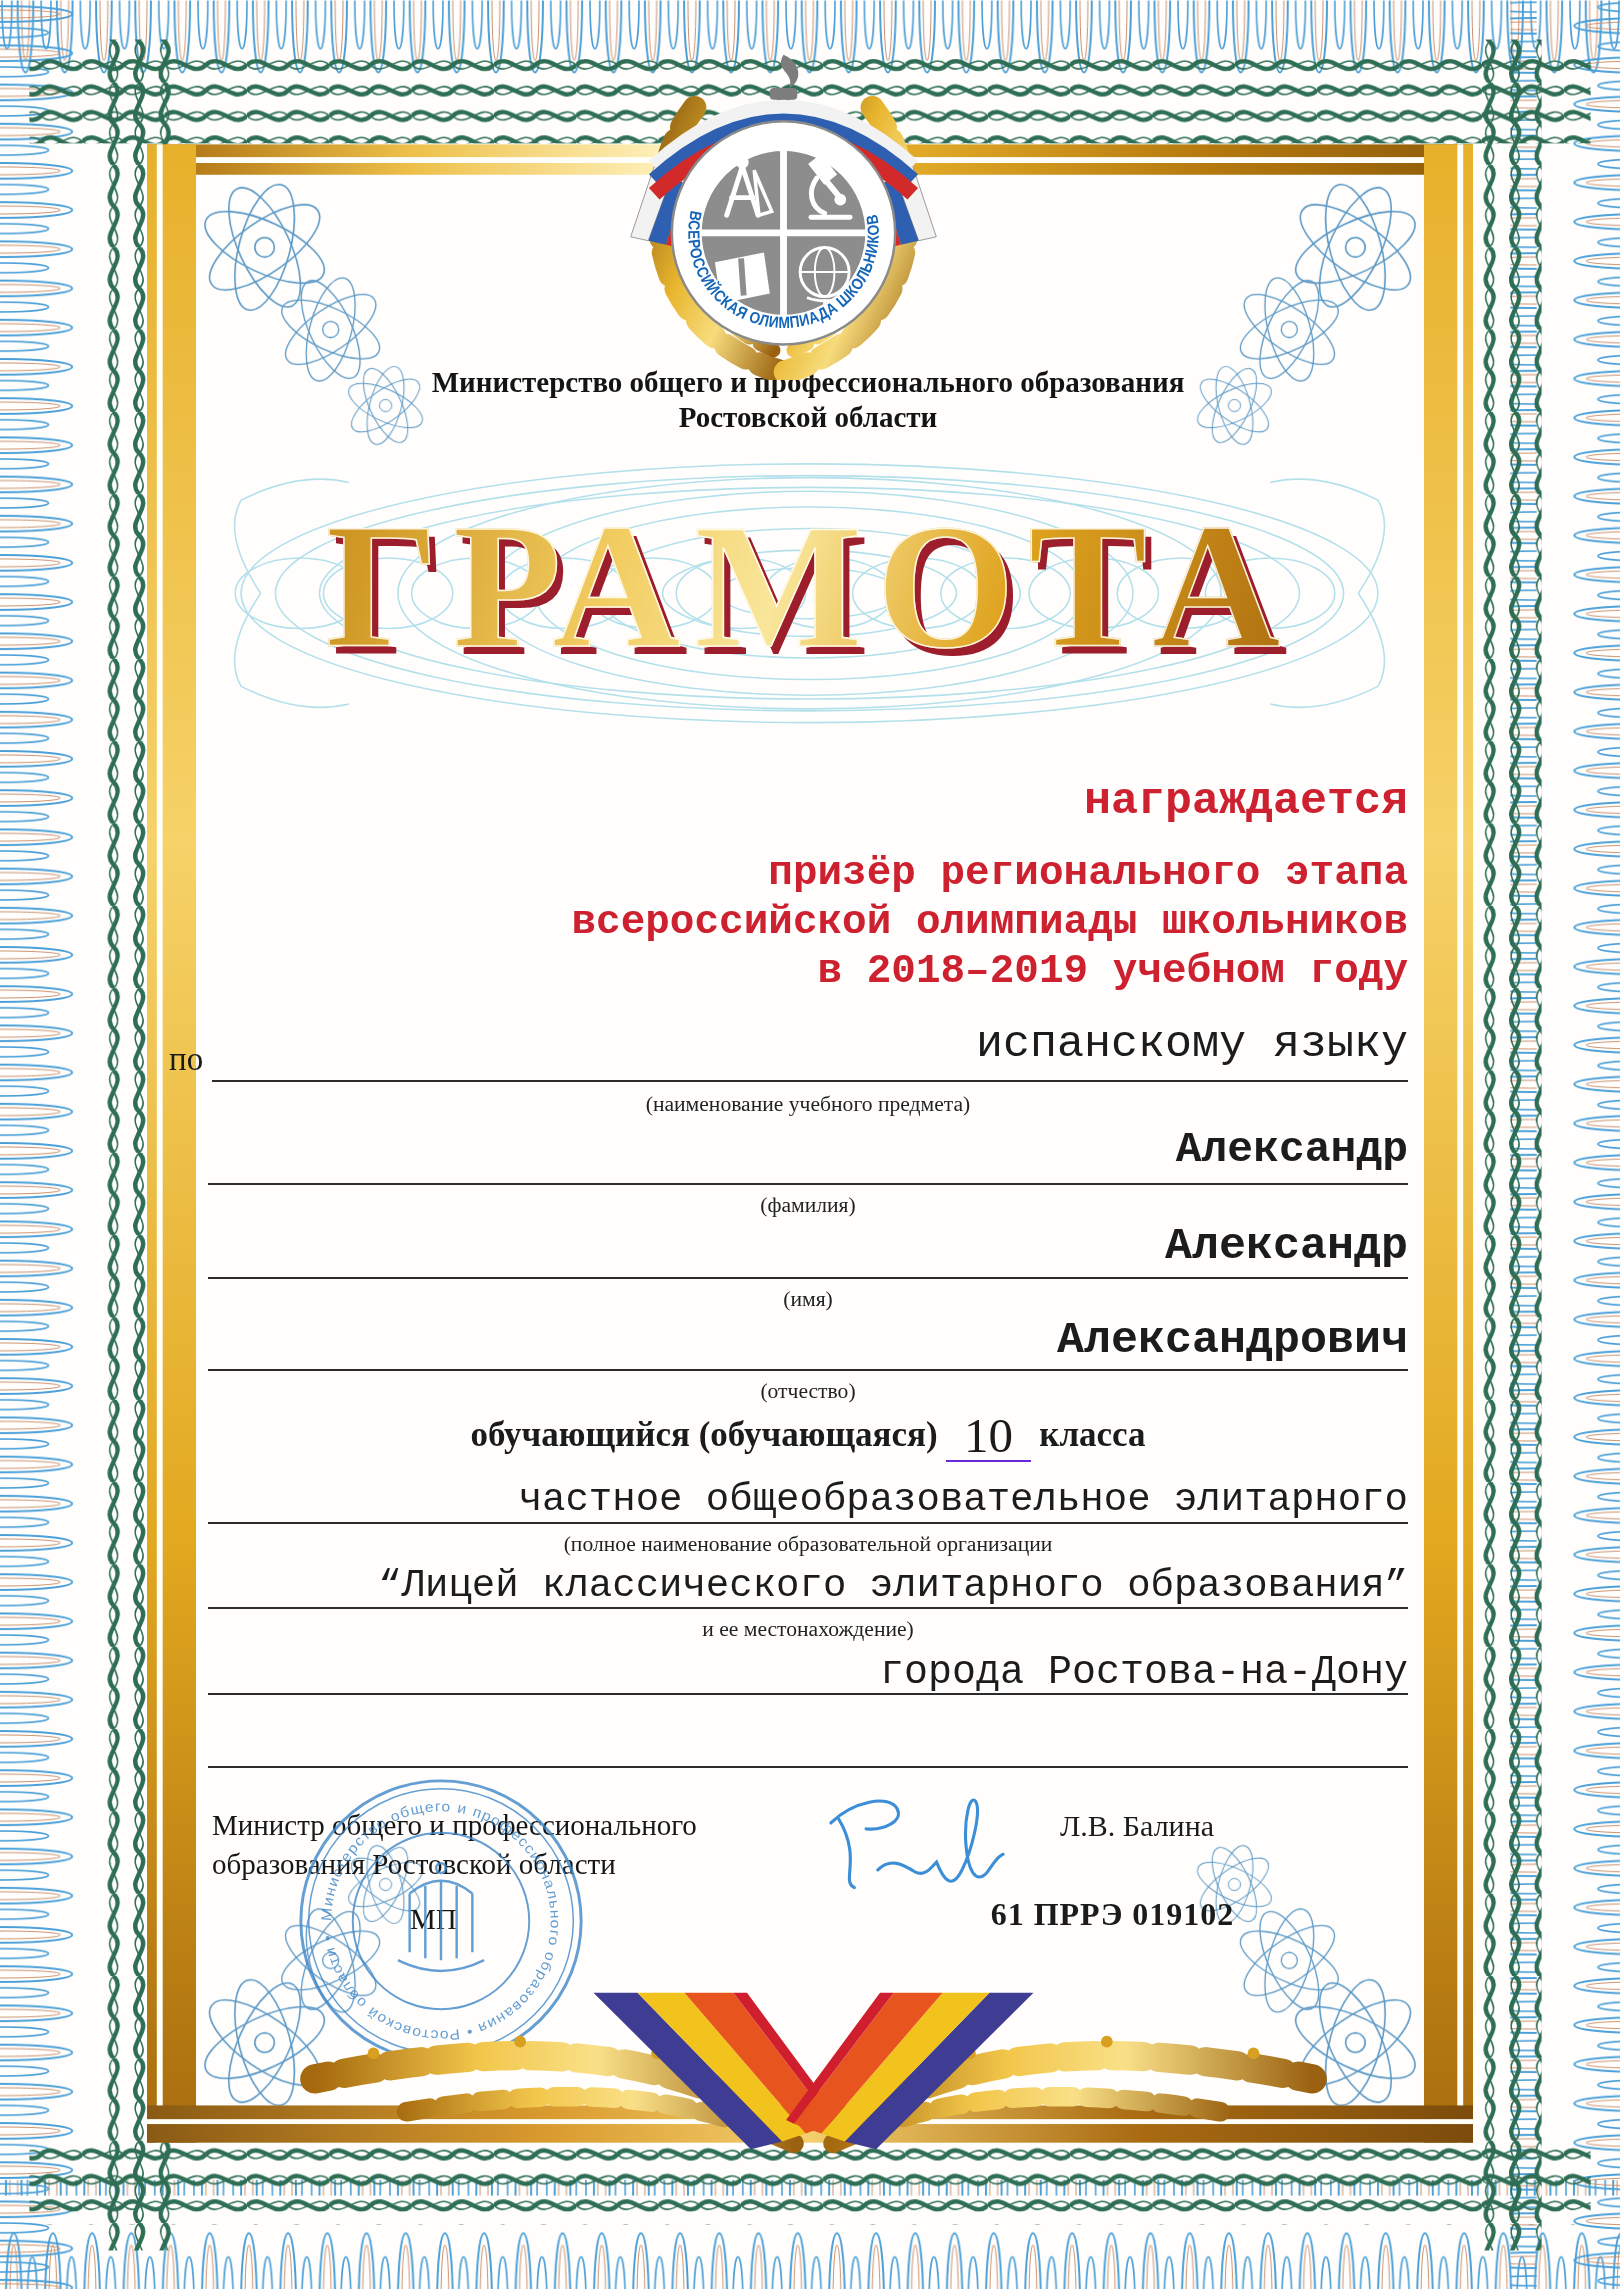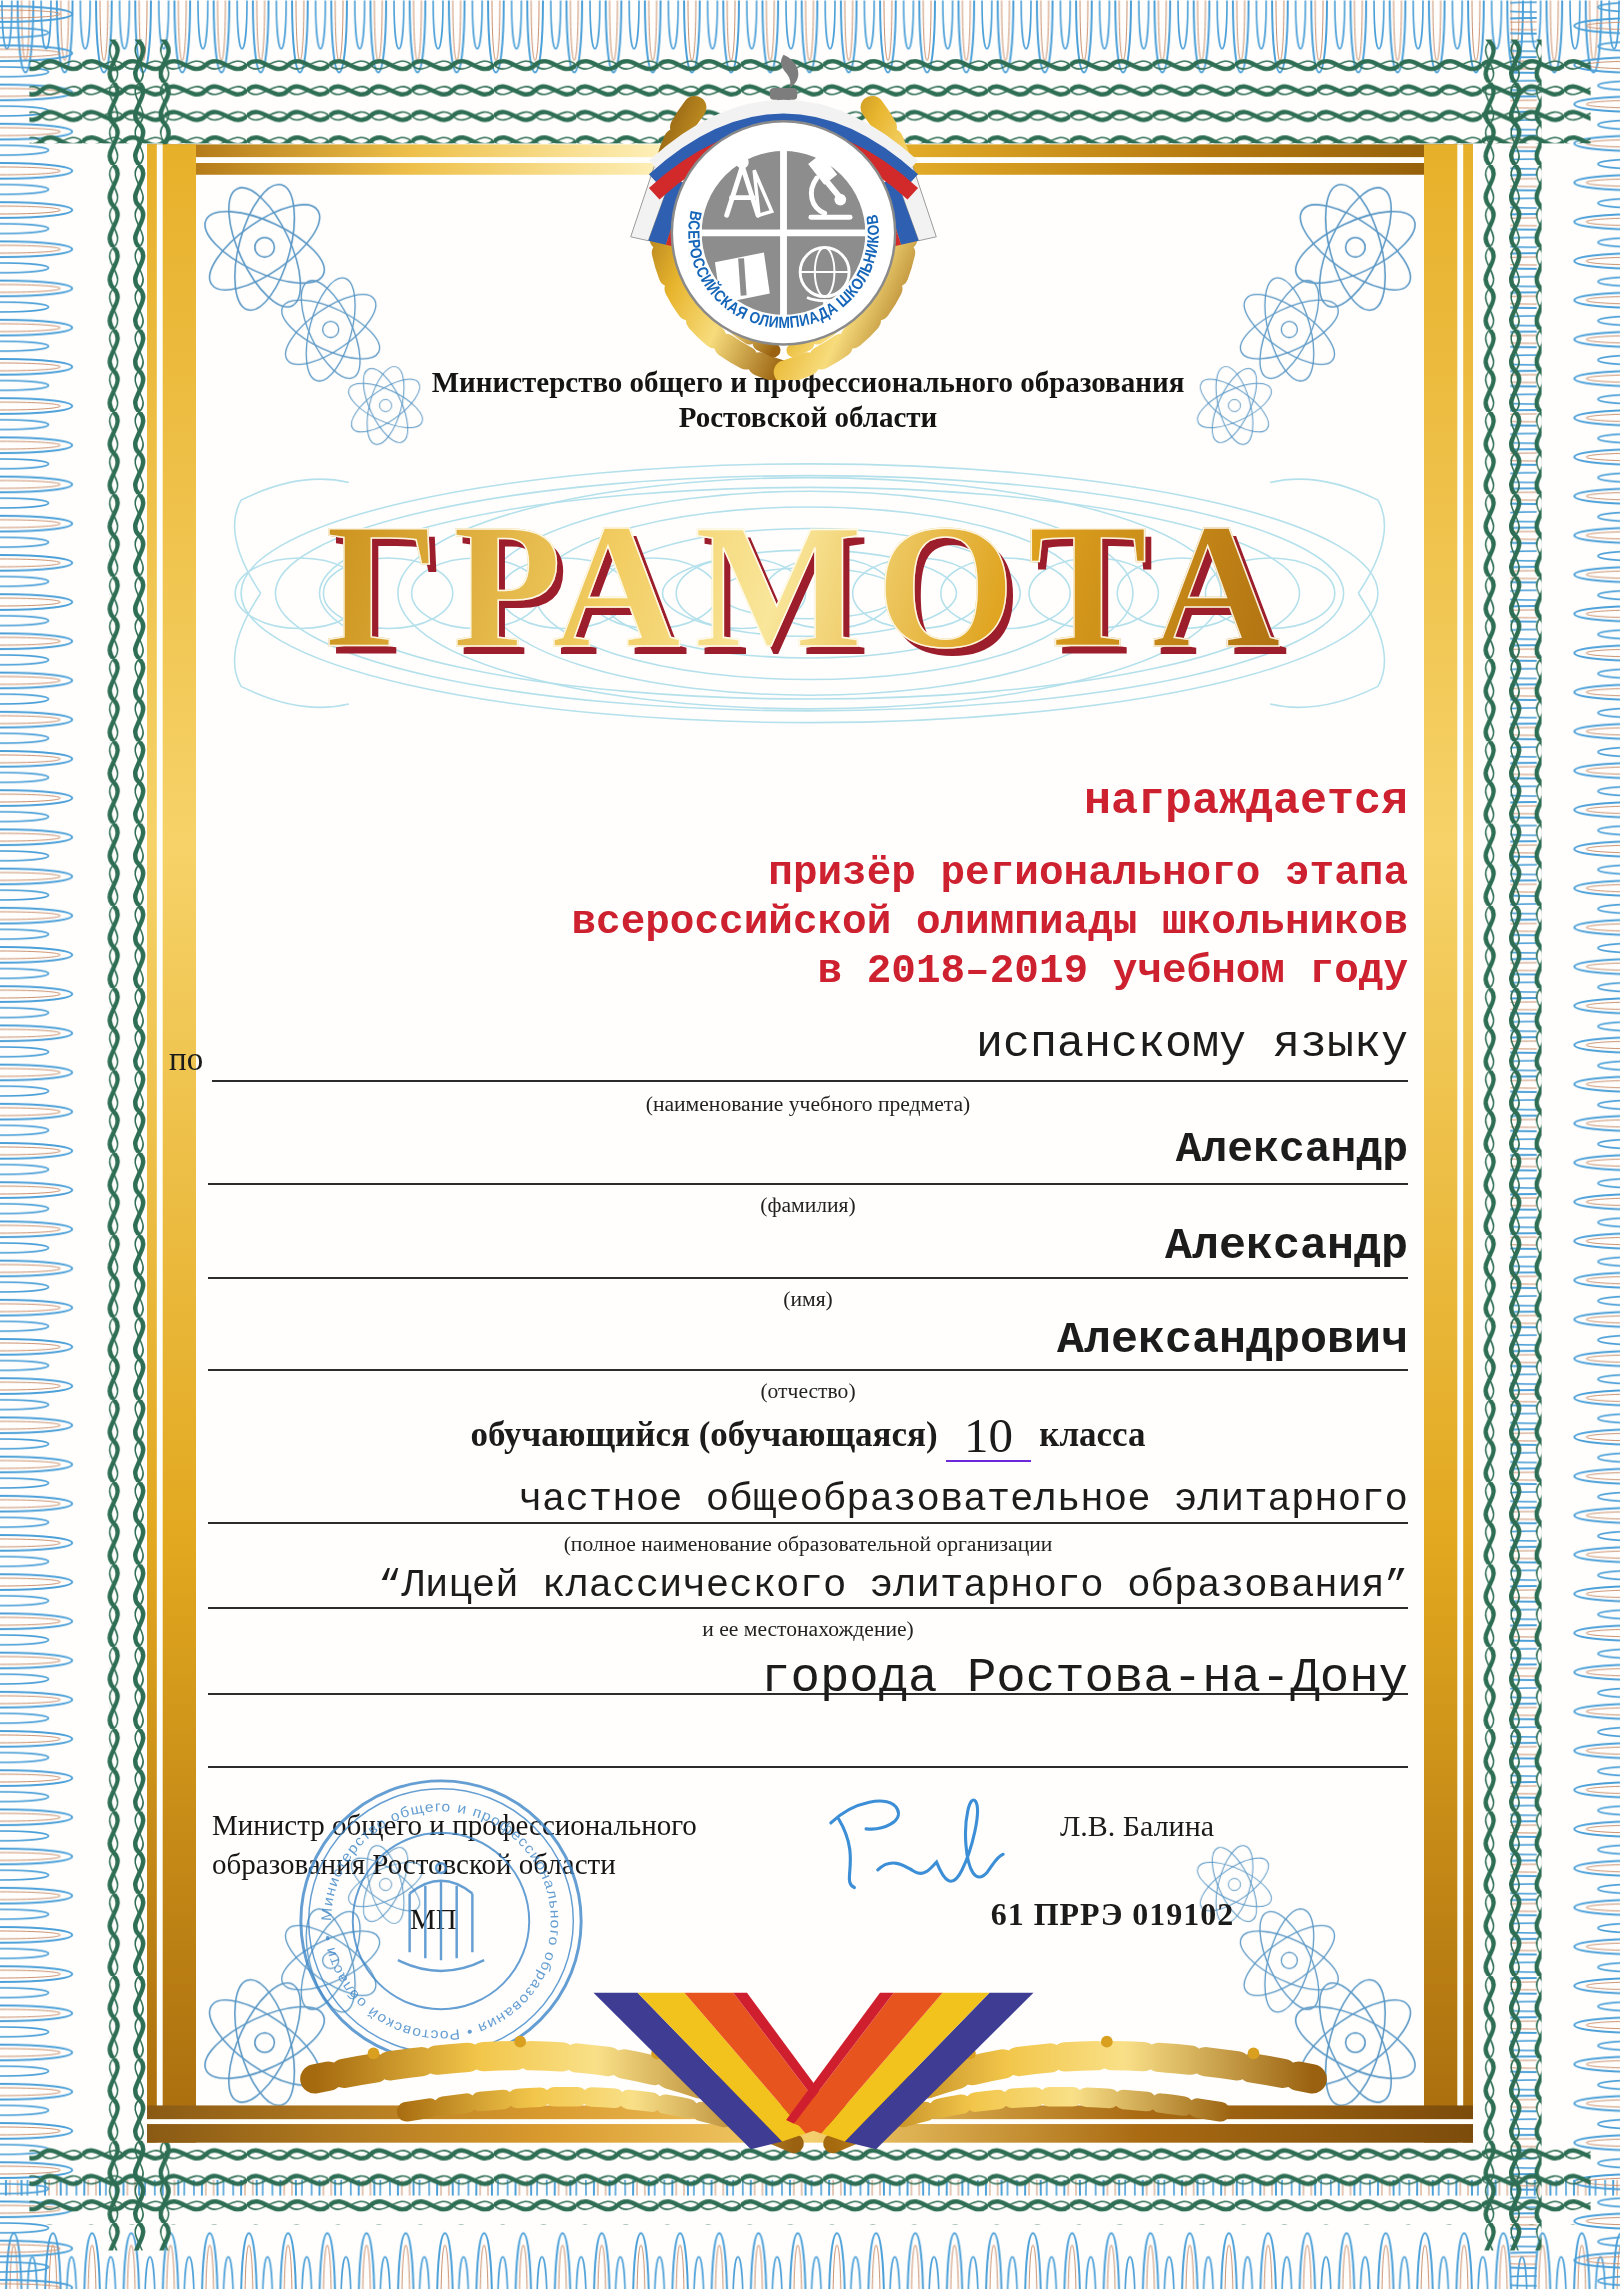--- a/index.html
+++ b/index.html
@@ -303,21 +303,21 @@
   </div>
 
   <div class="val" style="top:1478px;font-size:39px;">частное общеобразовательное элитарного</div>
   <div class="rule" style="top:1522px;"></div>
   <div class="cap" style="top:1532px;">(полное наименование образовательной организации</div>
 
   <div class="val" style="top:1564px;font-size:39px;">“Лицей классического элитарного образования”</div>
   <div class="rule" style="top:1607px;"></div>
   <div class="cap" style="top:1617px;">и ее местонахождение)</div>
 
-  <div class="val" style="top:1650px;font-size:49px;">города Ростова-на-Дону</div>
+  <div class="val" style="top:1650px;font-size:40px;">города Ростова-на-Дону</div>
   <div class="rule" style="top:1693px;"></div>
 
   <div class="rule" style="top:1766px;"></div>
 
   <div class="minister-block">
     <div>Министр общего и профессионального</div>
     <div>образования Ростовской области</div>
   </div>
   <div class="mp">МП</div>
 

